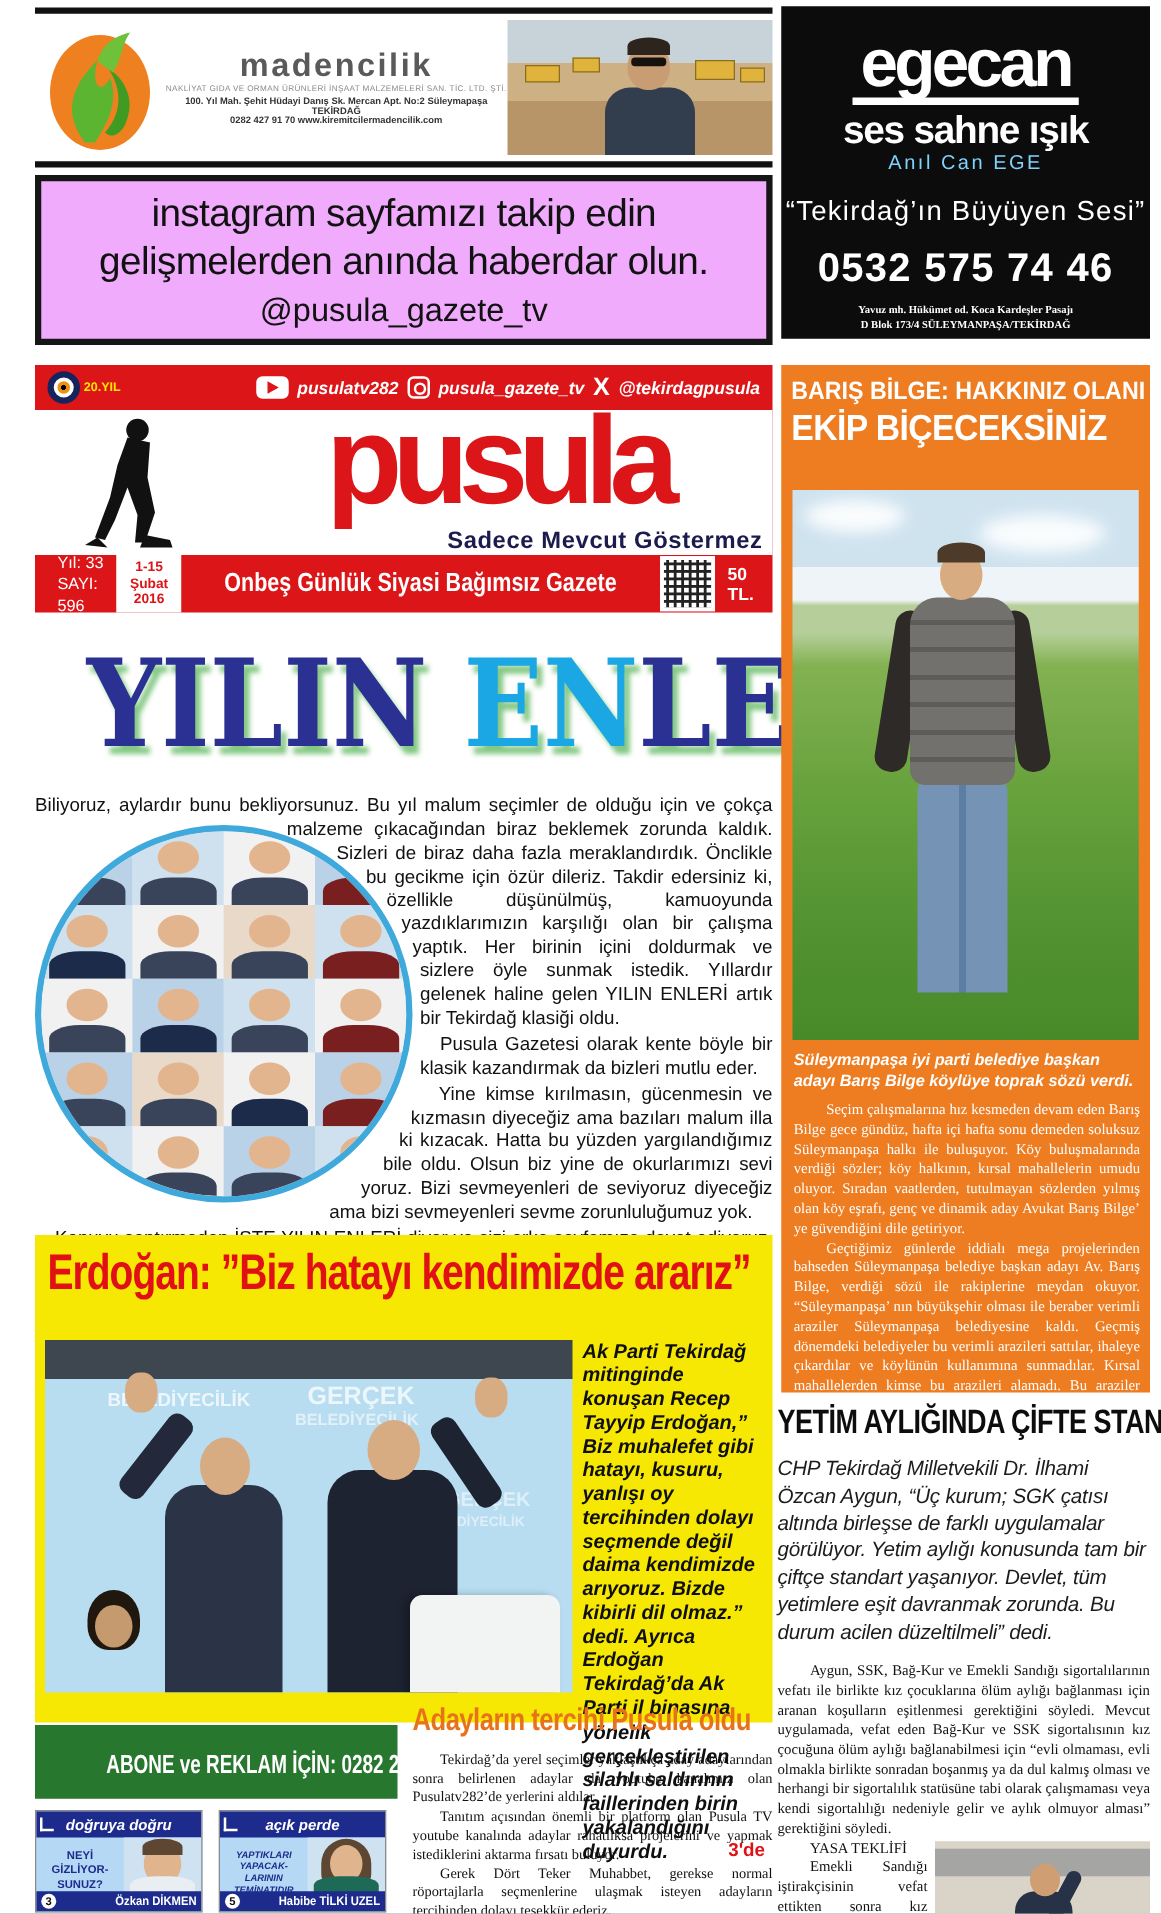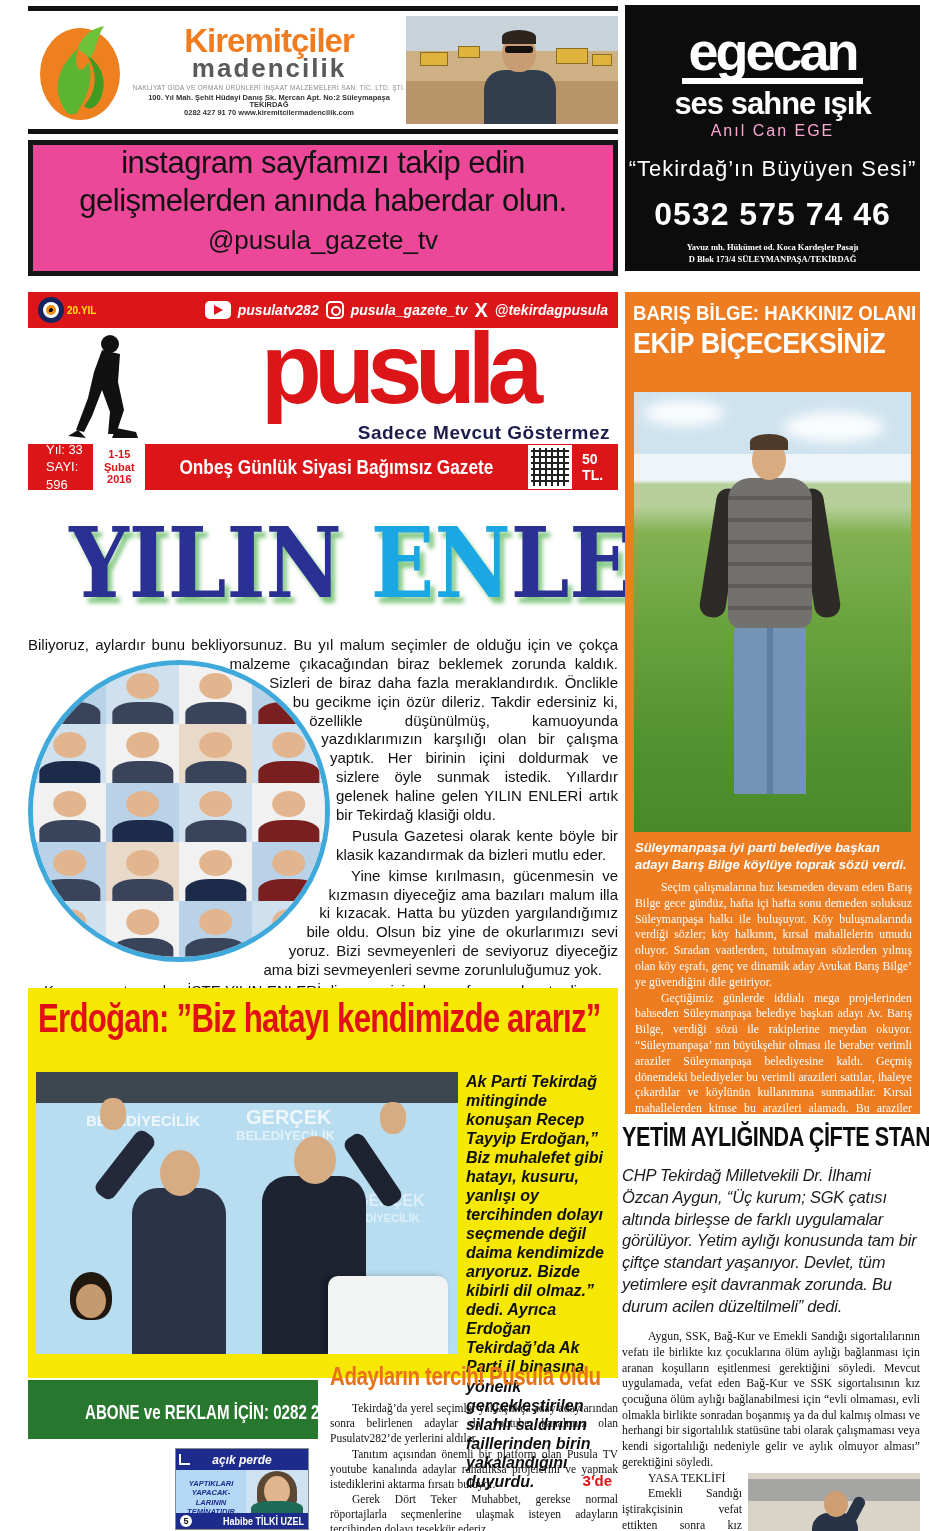--- a/index.html
+++ b/index.html
@@ -24,29 +24,29 @@
   .q-man-hair{position:absolute;left:96px;top:14px;width:34px;height:14px;border-radius:50% 50% 0 0;background:#2c241d;}
   .q-man-glasses{position:absolute;left:99px;top:30px;width:28px;height:7px;border-radius:3px;background:#14110e;}
   .q-man-body{position:absolute;left:78px;top:54px;width:72px;height:54px;border-radius:20px 20px 0 0;background:#323d4e;}
 
   
   #ad-egecan{top:5px;left:625px;width:295px;height:266px;background:#0c0c0c;color:#fff;
     text-align:center;padding-top:22px;box-sizing:border-box;}
   .ege-logo{font-size:54px;font-weight:bold;letter-spacing:-3px;line-height:.9;display:inline-block;
     border-bottom:6px solid #fff;padding:0 6px 2px 6px;}
   .ege-sub{font-size:31px;font-weight:bold;letter-spacing:-1px;margin-top:2px;}
-  .ege-person{font-size:16px;color:#f9a8d4;letter-spacing:2px;margin-top:0;}
+  .ege-person{font-size:16px;color:#7dd3fc;letter-spacing:2px;margin-top:0;}
   .ege-slogan{font-size:22px;margin-top:16px;letter-spacing:1px;}
   .ege-phone{font-size:32px;font-weight:bold;margin-top:14px;letter-spacing:1px;}
   .ege-addr{font-family:"Liberation Serif",serif;font-size:8.5px;font-weight:bold;margin-top:8px;line-height:1.5;}
 
   
-  #banner-instagram{top:140px;left:28px;width:590px;height:136px;background:#ec4899;
+  #banner-instagram{top:140px;left:28px;width:590px;height:136px;background:#f0abfc;
     border:5px solid #161616;box-sizing:border-box;text-align:center;color:#121212;
-    display:flex;flex-direction:column;justify-content:flex-start;gap:2px;}
+    display:flex;flex-direction:column;justify-content:center;gap:2px;}
   .ig-line{font-size:31px;letter-spacing:-.5px;}
   .ig-handle{font-size:26px;margin-top:4px;}
 
   
   #masthead{top:292px;left:28px;width:590px;height:198px;background:#dc1519;}
   .mh-top{position:absolute;top:0;left:0;right:0;height:36px;display:flex;align-items:center;padding:0 10px;}
   .nazar{width:26px;height:26px;border-radius:50%;background:#16245e;position:relative;flex:0 0 auto;}
   .nazar::before{content:"";position:absolute;left:5px;top:5px;width:16px;height:16px;border-radius:50%;background:#fff;}
   .nazar::after{content:"";position:absolute;left:8px;top:8px;width:10px;height:10px;border-radius:50%;
     background:radial-gradient(circle at 50% 50%, #000 0 30%, #e8920f 30% 100%);}
@@ -203,21 +203,20 @@
   <div class="abs" id="ad-kiremit">
     <div class="flame-wrap">
       <svg width="84" height="104" viewBox="0 0 84 104">
         <ellipse cx="42" cy="56" rx="40" ry="46" fill="#ef8020"></ellipse>
         <path d="M30 96 C10 70 22 48 40 30 C34 52 44 58 50 44 C58 64 46 84 38 96 Z" fill="#5cb531"></path>
         <path d="M46 88 C62 70 58 50 48 36 C60 44 72 60 62 82 C56 92 50 92 46 88 Z" fill="#3f9b22"></path>
         <path d="M40 30 C46 14 58 10 66 8 C58 20 60 30 52 40 C48 36 42 34 40 30 Z" fill="#6fc13a"></path>
       </svg>
     </div>
     <div class="kir-text">
-      <div class="kir-title">Kiremitçiler</div>
       <div class="kir-sub">madencilik</div>
       <div class="kir-line1">NAKLİYAT GIDA VE ORMAN ÜRÜNLERİ İNŞAAT MALZEMELERİ SAN. TİC. LTD. ŞTİ.</div>
       <div class="kir-line2">100. Yıl Mah. Şehit Hüdayi Danış Sk. Mercan Apt. No:2 Süleymapaşa TEKİRDAĞ</div>
       <div class="kir-line3">0282 427 91 70 www.kiremitcilermadencilik.com</div>
     </div>
     <div class="photo-quarry">
       <div class="machine" style="left:14px;top:36px;width:26px;height:12px;"></div>
       <div class="machine" style="left:52px;top:30px;width:20px;height:10px;"></div>
       <div class="machine" style="left:150px;top:32px;width:30px;height:14px;"></div>
       <div class="machine" style="left:186px;top:38px;width:18px;height:10px;"></div>
@@ -343,20 +342,36 @@
     <div class="erd-side">
       <span>Ak Parti Tekirdağ mitinginde konuşan Recep Tayyip Erdoğan,” Biz muhalefet gibi hatayı, kusuru, yanlışı oy tercihinden dolayı seçmende değil daima kendimizde arıyoruz. Bizde kibirli dil olmaz.” dedi. Ayrıca Erdoğan Tekirdağ’da Ak Parti il binasına yönelik gerçekleştirilen silahlı saldırının faillerinden birin yakalandığını duyurdu.</span>
       <span class="erd-more">3'de</span>
     </div>
   </div>
 
   <div class="abs" id="abone">
     <div class="abone-text">ABONE ve REKLAM İÇİN: 0282 261 59 28</div>
   </div>
 
+  <div class="colbox" id="colbox-0">
+    <div class="col-head">
+      <span class="col-corner"></span>
+      <span>doğruya doğru</span>
+    </div>
+    <div class="col-title">NEYİ GİZLİYOR- SUNUZ?</div>
+    <div class="col-photo">
+      <div class="cp-head"></div>
+      <div class="cp-hair"></div>
+      <div class="cp-body"></div>
+    </div>
+    <div class="col-foot">
+      <span class="col-num">3</span>
+      <span class="col-name">Özkan DİKMEN</span>
+    </div>
+  </div>
   <div class="colbox" id="colbox-1">
     <div class="col-head">
       <span class="col-corner"></span>
       <span>açık perde</span>
     </div>
     <div class="col-title it">YAPTIKLARI YAPACAK- LARININ TEMİNATIDIR</div>
     <div class="col-photo">
       <div class="cp-hair long"></div>
       <div class="cp-face"></div>
       <div class="cp-body green"></div>

